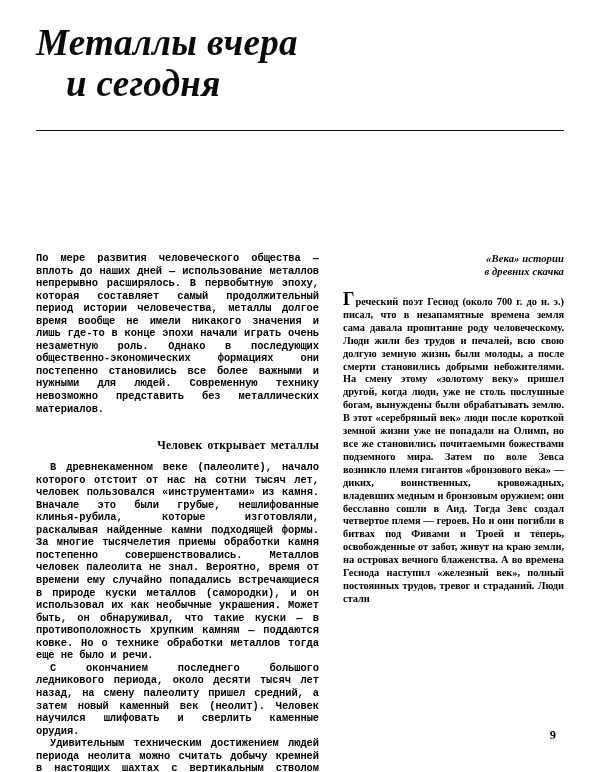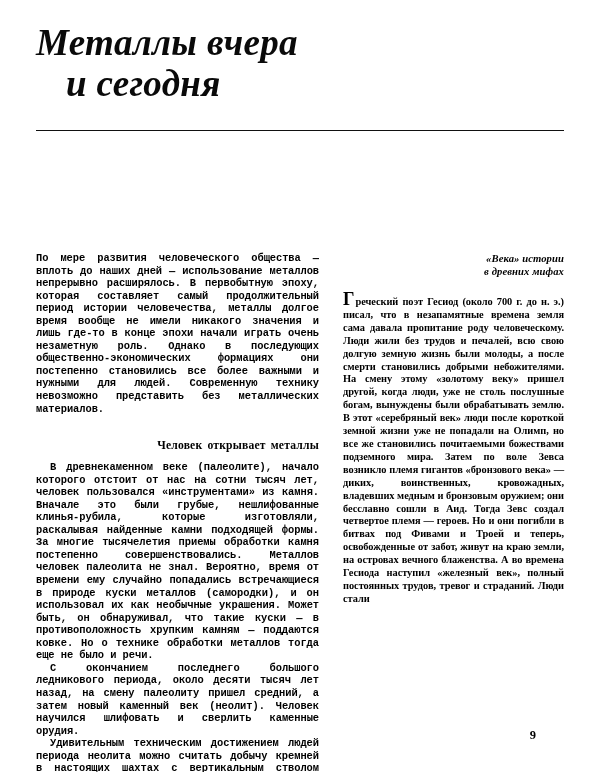--- a/index.html
+++ b/index.html
@@ -8,20 +8,21 @@
     background: #ffffff;
   }
   .page {
     position: relative;
     width: 572px;
     height: 772px;
     background: #ffffff;
     overflow: hidden;
     font-family: "Liberation Serif", "DejaVu Serif", serif;
     color: #000000;
+    padding-left: 20px;
   }
 
   
   .title-block {
     position: absolute;
     left: 36px;
     top: 22px;
     width: 528px;
   }
   .doc-title {
@@ -150,21 +151,21 @@
       <p class="noindent">По мере развития человеческого общества — вплоть до наших дней — использование металлов непрерывно расширялось. В первобытную эпоху, которая составляет самый продолжительный период истории человечества, металлы долгое время вообще не имели никакого значения и лишь где-то в конце эпохи начали играть очень незаметную роль. Однако в последующих общественно-экономических формациях они постепенно становились все более важными и нужными для людей. Современную технику невозможно представить без металлических материалов.</p>
 
       <h2 class="section-head">Человек открывает металлы</h2>
 
       <p class="indent">В древнекаменном веке (палеолите), начало которого отстоит от нас на сотни тысяч лет, человек пользовался «инструментами» из камня. Вначале это были грубые, нешлифованные клинья-рубила, которые изготовляли, раскалывая найденные камни подходящей формы. За многие тысячелетия приемы обработки камня постепенно совершенствовались. Металлов человек палеолита не знал. Вероятно, время от времени ему случайно попадались встречающиеся в природе куски металлов (самородки), и он использовал их как необычные украшения. Может быть, он обнаруживал, что такие куски — в противоположность хрупким камням — поддаются ковке. Но о технике обработки металлов тогда еще не было и речи.</p>
       <p class="indent">С окончанием последнего большого ледникового периода, около десяти тысяч лет назад, на смену палеолиту пришел средний, а затем новый каменный век (неолит). Человек научился шлифовать и сверлить каменные орудия.</p>
       <p class="indent">Удивительным техническим достижением людей периода неолита можно считать добычу кремней в настоящих шахтах с вертикальным стволом глубиной 10 м и короткими штреками</p>
     </div>
 
     <div class="col-right">
-      <div class="side-head"><span>«Века» истории</span><span class="l2">в древних мифах</span></div>
+      <div class="side-head"><span>«Века» истории</span><span class="l2">в древних скачка</span></div>
 
       <p class="dropcap-para">Греческий поэт Гесиод (около 700 г. до н. э.) писал, что в незапамятные времена земля сама давала пропитание роду человеческому. Люди жили без трудов и печалей, всю свою долгую земную жизнь были молоды, а после смерти становились добрыми небожителями. На смену этому «золотому веку» пришел другой, когда люди, уже не столь послушные богам, вынуждены были обрабатывать землю. В этот «серебряный век» люди после короткой земной жизни уже не попадали на Олимп, но все же становились почитаемыми божествами подземного мира. Затем по воле Зевса возникло племя гигантов «бронзового века» — диких, воинственных, кровожадных, владевших медным и бронзовым оружием; они бесславно сошли в Аид. Тогда Зевс создал четвертое племя — героев. Но и они погибли в битвах под Фивами и Троей и теперь, освобожденные от забот, живут на краю земли, на островах вечного блаженства. А во времена Гесиода наступил «железный век», полный постоянных трудов, тревог и страданий. Люди стали</p>
     </div>
 
   </div>
 
   <div class="page-number">9</div>
 
 </div>
 

